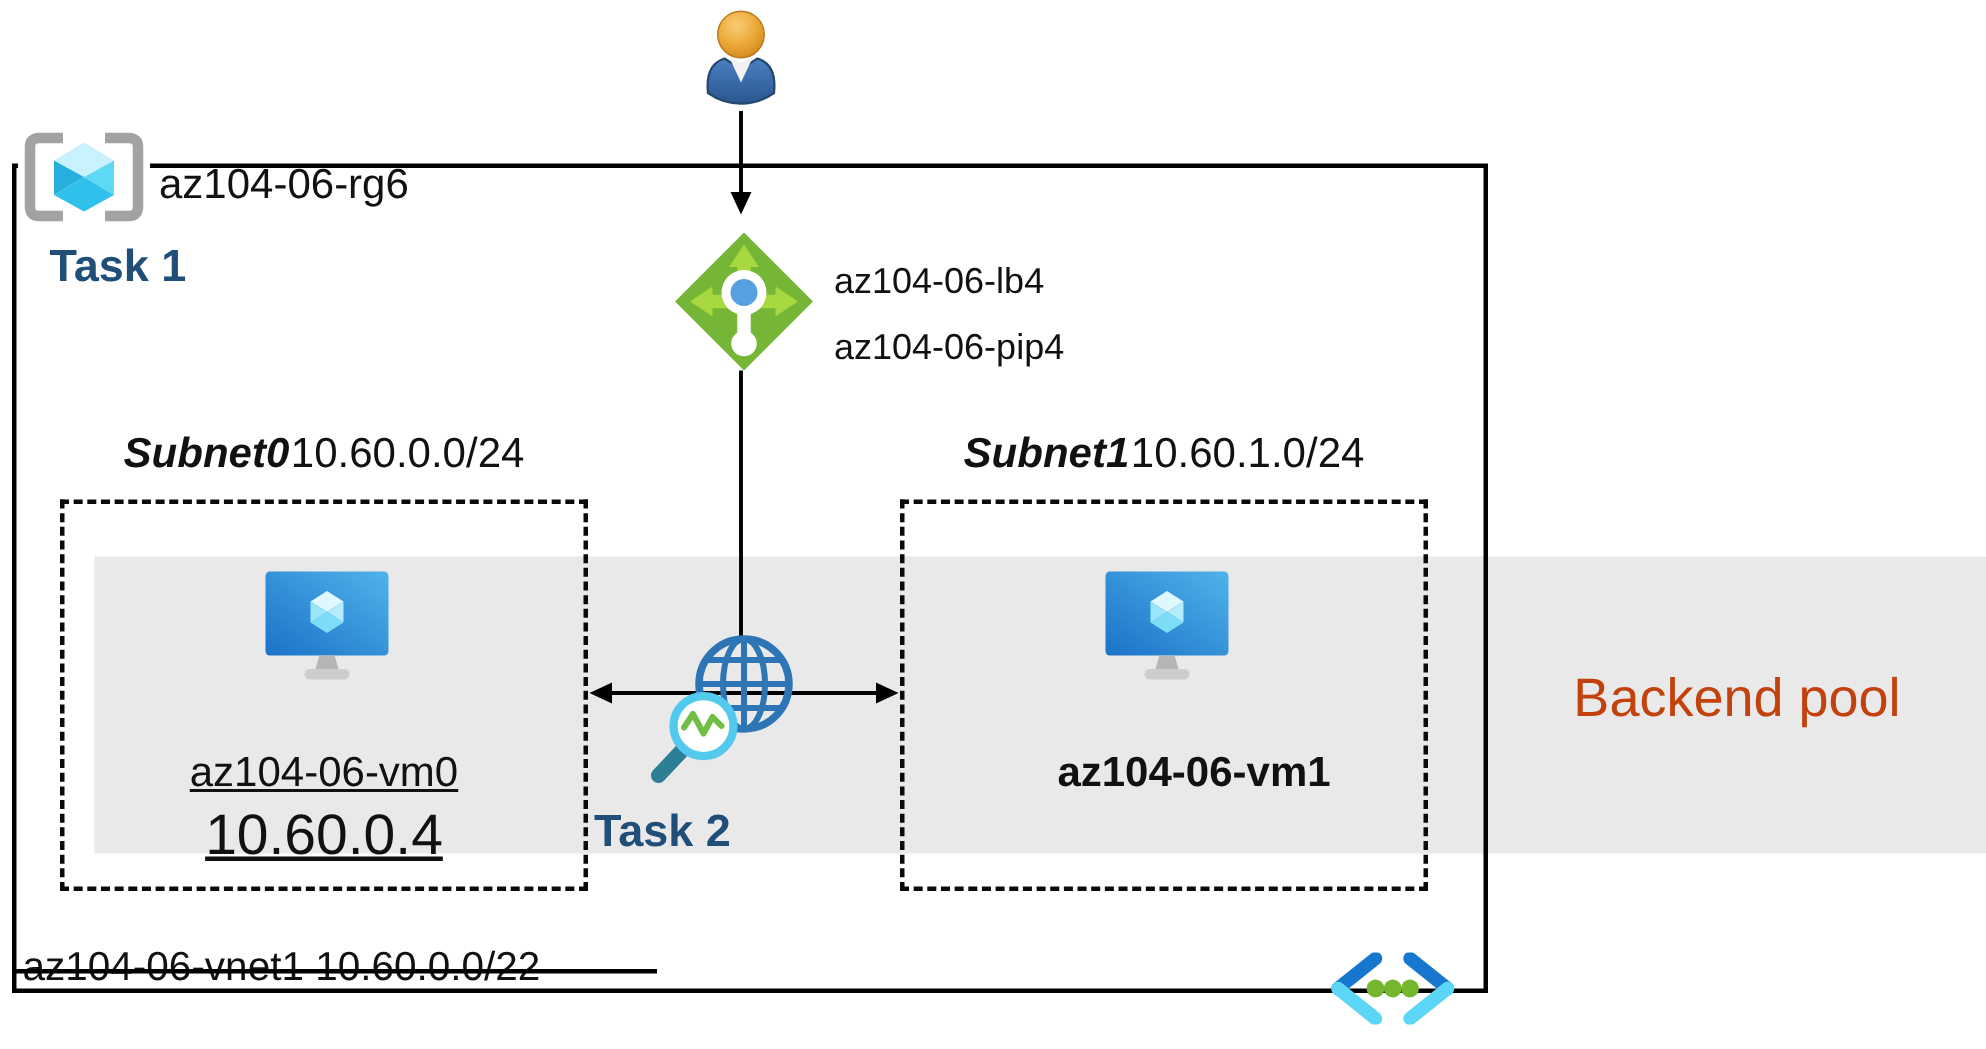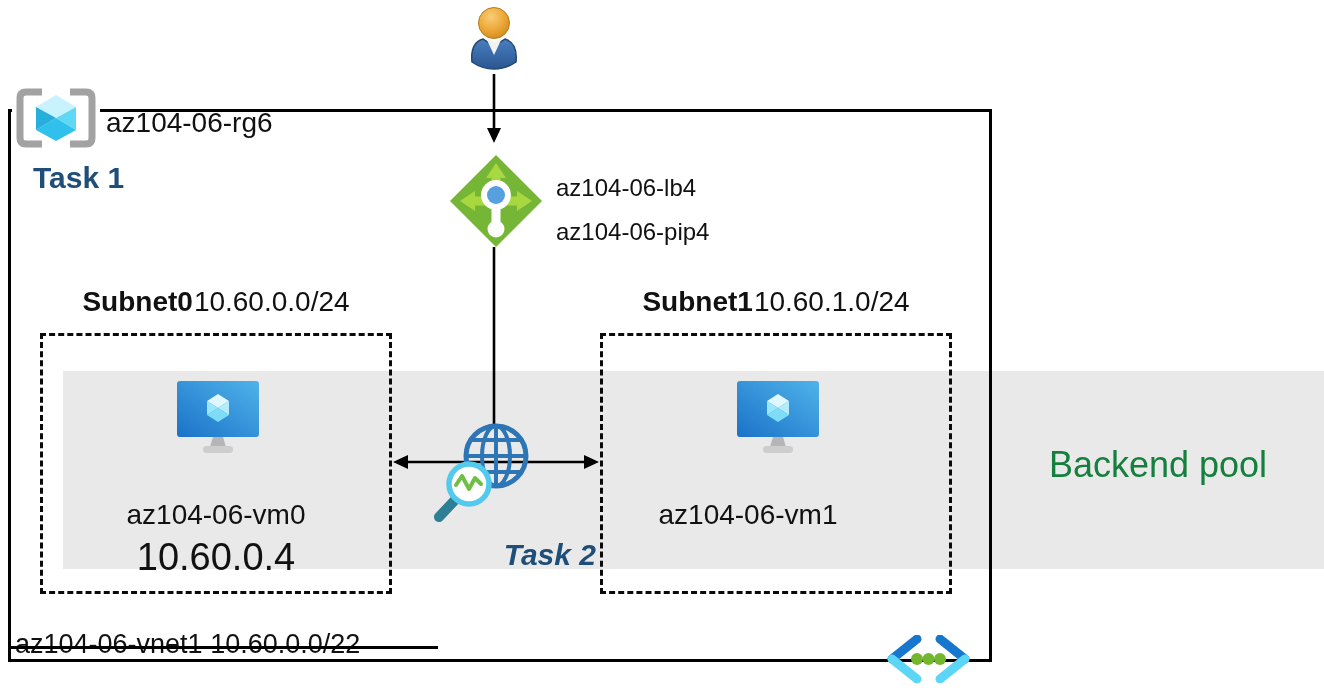--- a/index.html
+++ b/index.html
@@ -15,30 +15,30 @@
   #subnet0-box { left:40px; }
   #subnet1-box { left:600px; }
   #lines { left:0; top:0; width:1324px; height:699px; z-index:4; pointer-events:none; }
   .icon-layer { z-index:5; }
   .txt { z-index:6; white-space:nowrap; }
 
   
   .rg-label { left:106px; top:107px; font-size:28px; }
   .task-label { font-weight:bold; font-size:30px; color:#1f4e79; }
   #task1 { left:33px; top:161px; }
-  #task2 { left:396px; top:538px; width:200px; text-align:right;font-style:italic; }
+  #task2 { left:396px; top:538px; width:200px; text-align:left; }
   .lb-labels { left:556px; top:166px; font-size:24px; line-height:44px; }
   .subnet-label { top:286px; width:352px; text-align:center; font-size:28px; }
   #subnet0-label { left:40px; } #subnet1-label { left:600px; }
-  .subnet-name { font-weight:bold; }
+  .subnet-name { font-weight:bold;font-style:italic; }
   .subnet-cidr { margin-left:1px; }
   .vm-name { top:499px; width:352px; text-align:center; font-size:28px; }
   .vm-ip { top:536px; width:352px; text-align:center; font-size:38px; }
-  .col0 { left:40px; } .col1 { left:572px; }
-  .backend-label { left:992px; top:444px; width:332px; text-align:center; font-size:36px; color:#15803d; }
+  .col0 { left:40px;text-decoration:underline; } .col1 { left:620px;font-weight:bold; }
+  .backend-label { left:992px; top:444px; width:332px; text-align:center; font-size:36px; color:#c2410c; }
   .vnet-label { left:15px; top:629px; font-size:27px;text-align:right; }
   .vnet-strike { left:8px; top:646px; width:430px; height:3px; background:#000; z-index:7; }
 </style>
 </head>
 <body>
 
 <div id="canvas">
 
   <div class="abs backend-band"></div>
 

